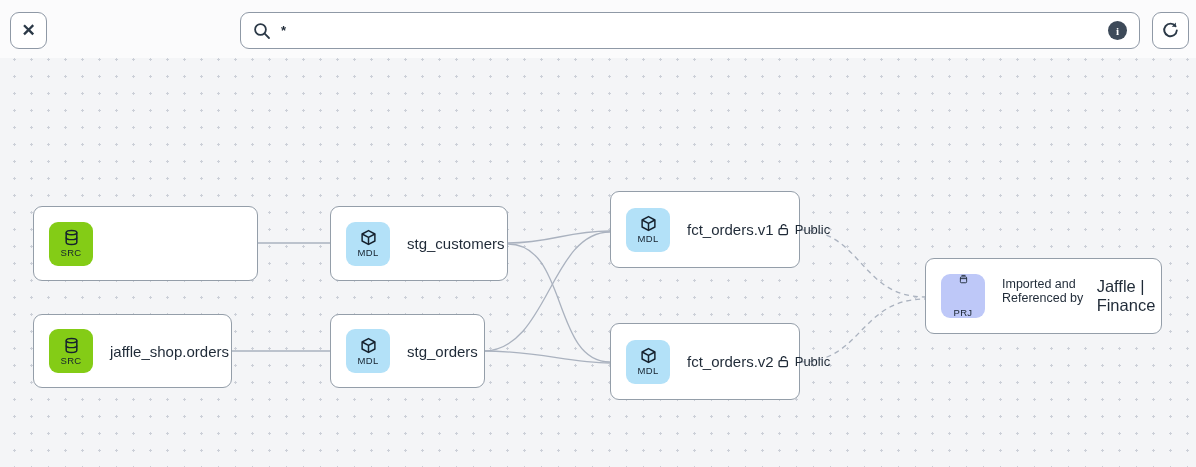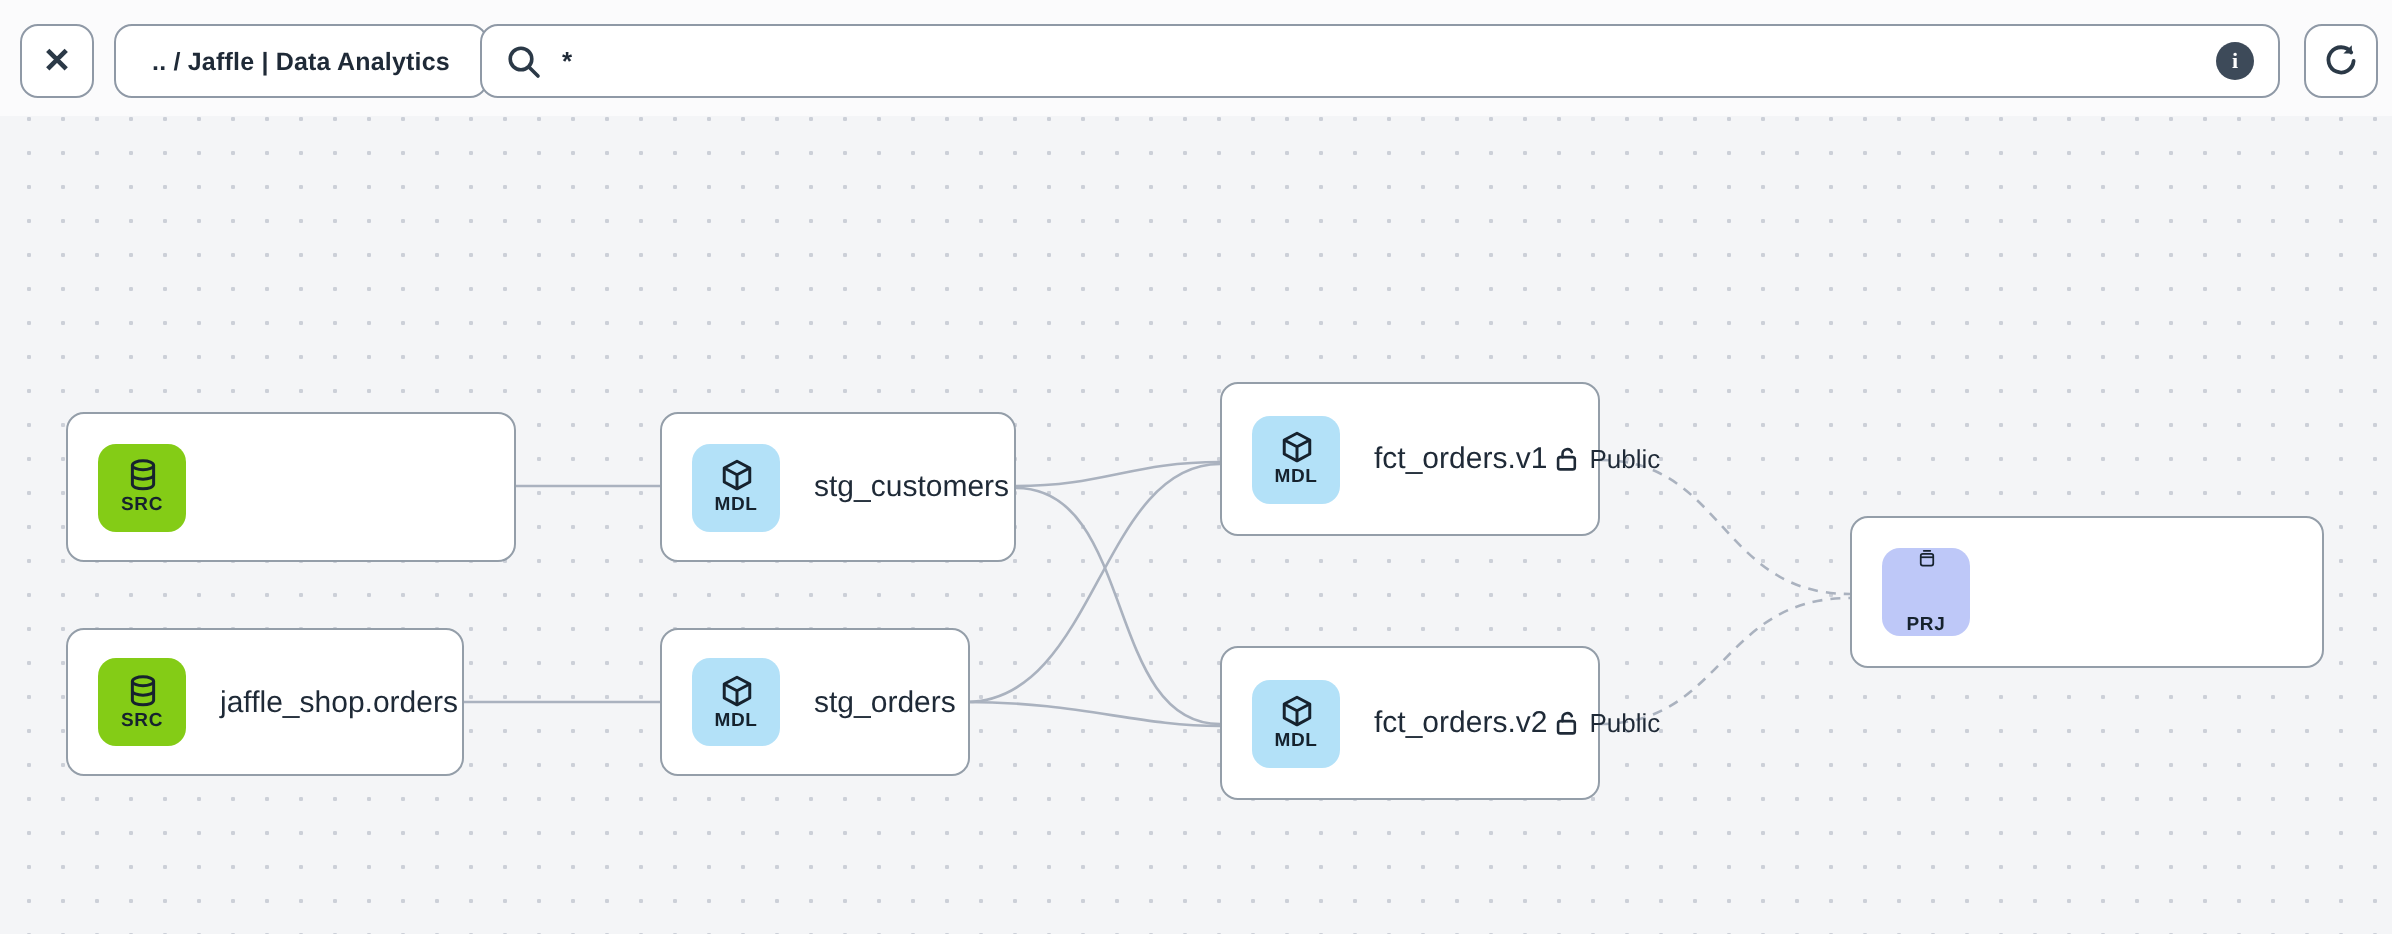--- a/index.html
+++ b/index.html
@@ -38,21 +38,21 @@
     position:absolute; z-index:2; background:#ffffff; border:1px solid #949ea9; border-radius:9px;
     display:flex; align-items:center; gap:17px; padding-left:15px; cursor:pointer;
   }
   .badge {
     width:44px; height:44px; border-radius:9px; flex:none;
     display:flex; flex-direction:column; align-items:center; justify-content:center; gap:1px;
   }
   .badge-src { background:#84cc16; }
   .badge-mdl { background:#b3e1f8; }
   .badge-prj { background:#bec8f8;gap:23px; }
-  .badge-label { font-size:9.5px; font-weight:bold; color:#16222e; letter-spacing:.3px; }
+  .badge-label { font-size:9.5px; font-weight:normal; color:#16222e; letter-spacing:.3px; }
   .badge svg { display:block; }
   .node-title { font-size:15px; color:#1f2a37; white-space:nowrap; }
   .node-col { display:flex; flex-direction:row; gap:3px; }
   .sub-row { display:flex; align-items:center; gap:5px; font-size:13px; color:#1f2a37; }
   .eyebrow { font-size:12.5px; color:#1f2a37; }
   .prj-title { font-size:16.5px; color:#1f2a37; }
 </style>
 </head>
 <body>
 
@@ -66,21 +66,20 @@
   <path class="edge dashed" d="M800,230 C862,230 860,297 925,297"></path>
   <path class="edge dashed" d="M800,362 C862,362 860,299 925,299"></path>
 </svg>
 
 <div class="canvas"></div>
 
 <div class="topbar">
   <div class="chip btn close-btn">
     <span class="close-x">✕</span>
   </div>
-  <div class="chip breadcrumb">.. / Jaffle | Data Analytics</div>
   <div class="chip searchbox">
     <span style="display:flex;">
       <svg width="18" height="18" viewBox="0 0 18 18">
           <circle cx="7.5" cy="7.5" r="5.4" fill="none" stroke="#2b3947" stroke-width="1.8"></circle>
           <line x1="11.7" y1="11.7" x2="16" y2="16" stroke="#2b3947" stroke-width="1.8" stroke-linecap="round"></line>
         </svg>
     </span>
     <input class="search-input" value="*" style="">
     <span class="info-dot">i</span>
   </div>
@@ -181,13 +180,17 @@
 
 <div class="node" style="left:925px; top:258px; width:237px; height:76px;">
   <div class="badge badge-prj">
     <svg width="17" height="17" viewBox="0 0 16 16">
         <rect x="3" y="4.6" width="10" height="9.4" rx="1.6" fill="none" stroke="#16222e" stroke-width="1.4"></rect>
         <line x1="3" y1="7.4" x2="13" y2="7.4" stroke="#16222e" stroke-width="1.4"></line>
         <path d="M5.4,2.2 H10.6" stroke="#16222e" stroke-width="1.4" stroke-linecap="round"></path>
       </svg>
     <span class="badge-label">PRJ</span>
   </div>
+  <div class="node-col">
+    <span class="eyebrow">Imported and Referenced by</span>
+    <span class="prj-title">Jaffle | Finance</span>
+  </div>
 </div>
 
 </body></html>

